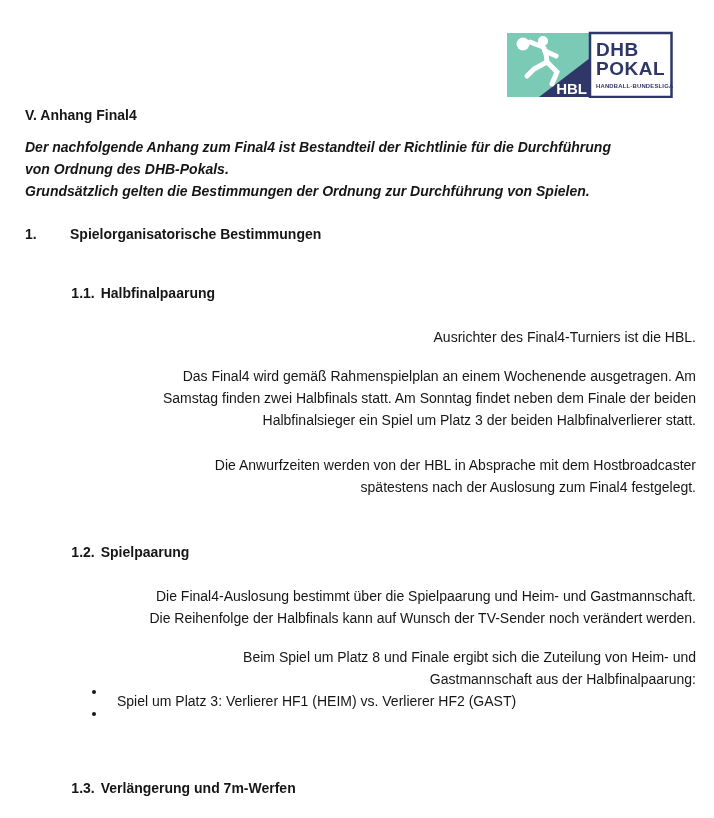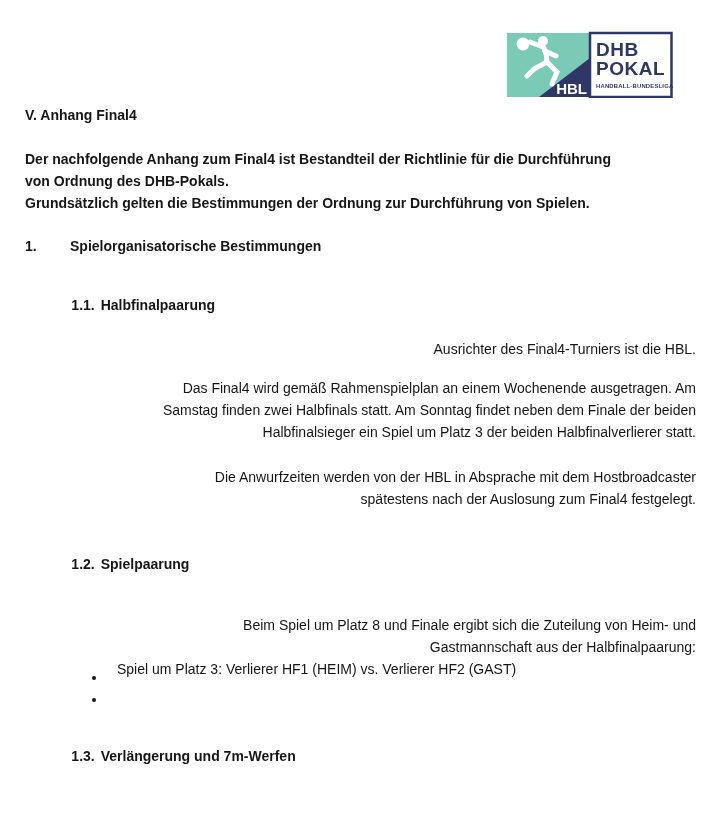--- a/index.html
+++ b/index.html
@@ -14,35 +14,35 @@
     font-size:14px; line-height:22px;
     color:#161616;
   }
   .logo { position:absolute; top:28px; left:507px; width:166px; height:70px; }
   .logo svg text { font-family:"Liberation Sans", sans-serif; }
 
   .content { position:absolute; top:104px; left:25px; right:18px; }
   .line { display:block; white-space:pre; }
 
   .doc-title { font-weight:bold; }
-  .intro { margin-top:22px; font-weight:bold; }
+  .intro { margin-top:10px; font-weight:bold;font-style:italic; }
 
   .sec-heading { margin-top:21px; display:flex; font-weight:bold; }
   .sec-num { width:45px; flex:0 0 45px; }
 
   .sub-heading { margin-top:21px; margin-left:23px; font-weight:bold; white-space:pre; }
   .sub-heading.first { margin-top:15px; }
   .sub-num { margin-right:6px; }
 
   .para { margin-left:45px;text-align:right; }
   .gap17 { margin-top:17px; }
   .gap23 { margin-top:23px; }
 
   .bullets { margin-left:67px; }
-  .bullet-row { display:flex; align-items:flex-end; height:22px; }
+  .bullet-row { display:flex; align-items:flex-start; height:22px; }
   .bullet-dot { width:4px; height:4px; border-radius:50%; background:#161616; margin-right:21px; flex:0 0 4px; }
   .bullet-text { white-space:pre; }
 </style>
 </head>
 <body>
 
 <div class="page">
 
   <div class="logo">
     <svg width="166" height="70" viewBox="0 0 166 70">
@@ -92,20 +92,24 @@
       <span class="line">Halbfinalsieger ein Spiel um Platz 3 der beiden Halbfinalverlierer statt.</span>
     </div>
     <div class="para gap23">
       <span class="line">Die Anwurfzeiten werden von der HBL in Absprache mit dem Hostbroadcaster</span>
       <span class="line">spätestens nach der Auslosung zum Final4 festgelegt.</span>
     </div>
 
     <div class="sub-heading">
       <span class="sub-num">1.2.</span><span>Spielpaarung</span>
     </div>
+    <div class="para">
+      <span class="line">Die Final4-Auslosung bestimmt über die Spielpaarung und Heim- und Gastmannschaft.</span>
+      <span class="line">Die Reihenfolge der Halbfinals kann auf Wunsch der TV-Sender noch verändert werden.</span>
+    </div>
     <div class="para gap17">
       <span class="line">Beim Spiel um Platz 8 und Finale ergibt sich die Zuteilung von Heim- und</span>
       <span class="line">Gastmannschaft aus der Halbfinalpaarung:</span>
     </div>
     <div class="bullets">
       <div class="bullet-row">
         <span class="bullet-dot"></span>
         <span class="bullet-text">Spiel um Platz 3: Verlierer HF1 (HEIM) vs. Verlierer HF2 (GAST)</span>
       </div>
       <div class="bullet-row">

